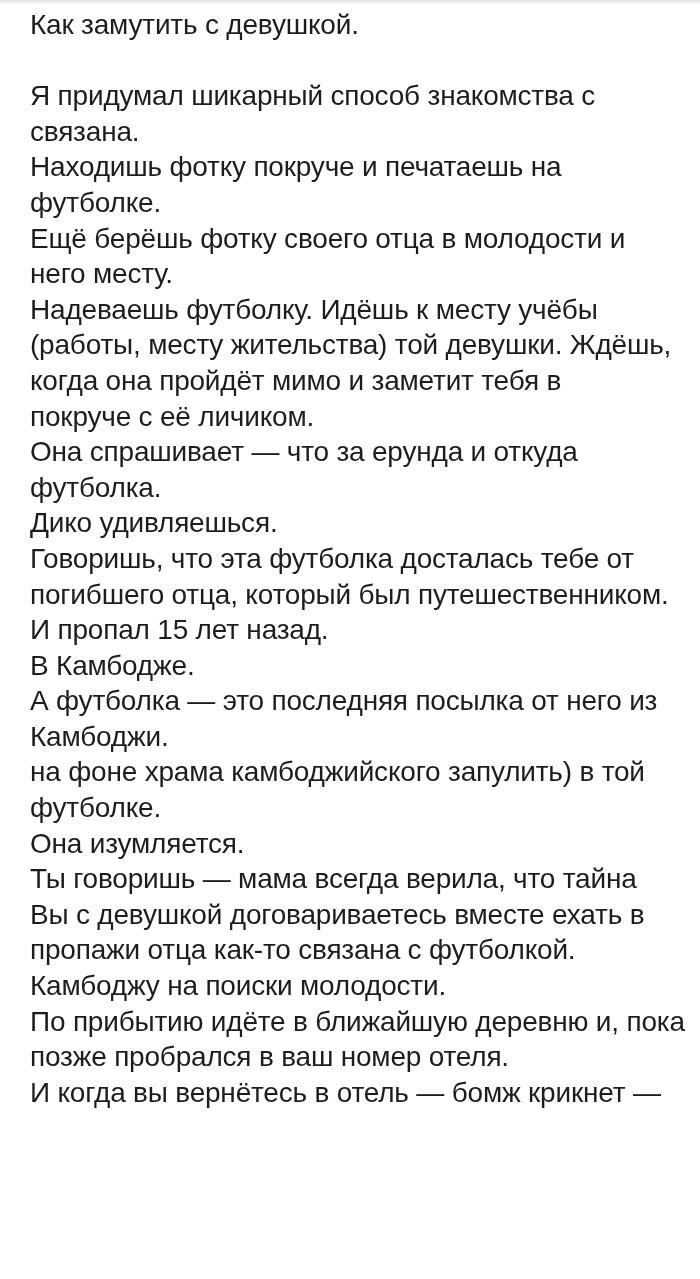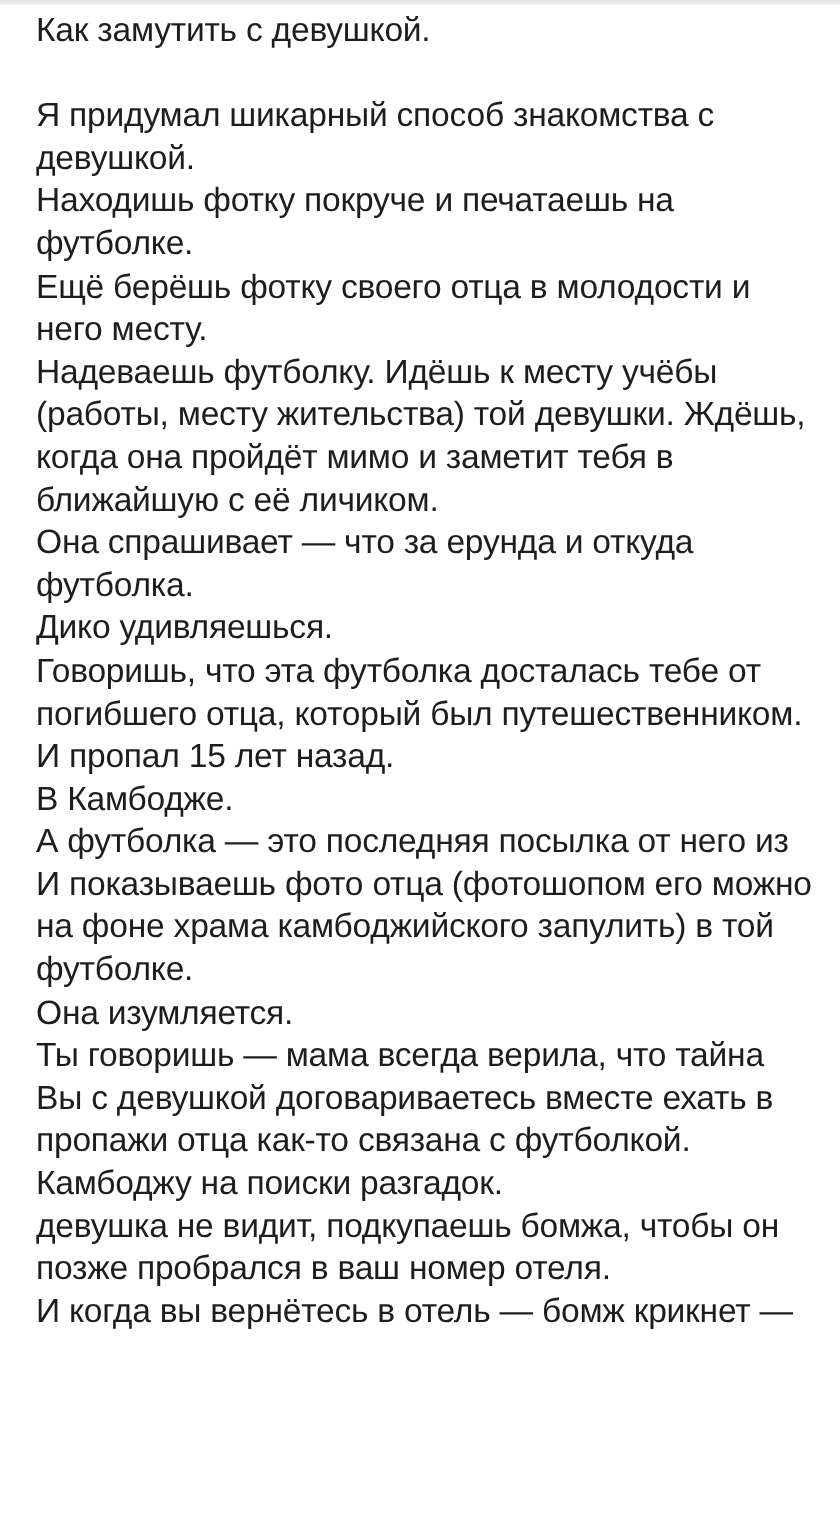--- a/index.html
+++ b/index.html
@@ -36,43 +36,43 @@
 </head>
 <body>
 
 <div class="screen">
   <div class="top-strip"></div>
   <div class="text-block">
     <div class="line">Как замутить с девушкой.</div>
     <div id="body-lines">
         <div class="line">&nbsp;</div>
         <div class="line">Я придумал шикарный способ знакомства с</div>
-        <div class="line">девушкой.</div>
+        <div class="line">связана.</div>
         <div class="line">Находишь фотку покруче и печатаешь на</div>
         <div class="line">футболке.</div>
         <div class="line">Ещё берёшь фотку своего отца в молодости и</div>
         <div class="line">него месту.</div>
         <div class="line">Надеваешь футболку. Идёшь к месту учёбы</div>
         <div class="line">(работы, месту жительства) той девушки. Ждёшь,</div>
         <div class="line">когда она пройдёт мимо и заметит тебя в</div>
-        <div class="line">ближайшую с её личиком.</div>
+        <div class="line">покруче с её личиком.</div>
         <div class="line">Она спрашивает — что за ерунда и откуда</div>
         <div class="line">футболка.</div>
         <div class="line">Дико удивляешься.</div>
         <div class="line">Говоришь, что эта футболка досталась тебе от</div>
         <div class="line">погибшего отца, который был путешественником.</div>
         <div class="line">И пропал 15 лет назад.</div>
         <div class="line">В Камбодже.</div>
         <div class="line">А футболка — это последняя посылка от него из</div>
-        <div class="line">И показываешь фото отца (фотошопом его можно</div>
+        <div class="line">Камбоджи.</div>
         <div class="line">на фоне храма камбоджийского запулить) в той</div>
         <div class="line">футболке.</div>
         <div class="line">Она изумляется.</div>
         <div class="line">Ты говоришь — мама всегда верила, что тайна</div>
         <div class="line">Вы с девушкой договариваетесь вместе ехать в</div>
         <div class="line">пропажи отца как-то связана с футболкой.</div>
-        <div class="line">Камбоджу на поиски разгадок.</div>
-        <div class="line">девушка не видит, подкупаешь бомжа, чтобы он</div>
+        <div class="line">Камбоджу на поиски молодости.</div>
+        <div class="line">По прибытию идёте в ближайшую деревню и, пока</div>
         <div class="line">позже пробрался в ваш номер отеля.</div>
         <div class="line">И когда вы вернётесь в отель — бомж крикнет —</div>
       </div>
   </div>
 </div>
 
 </body></html>

